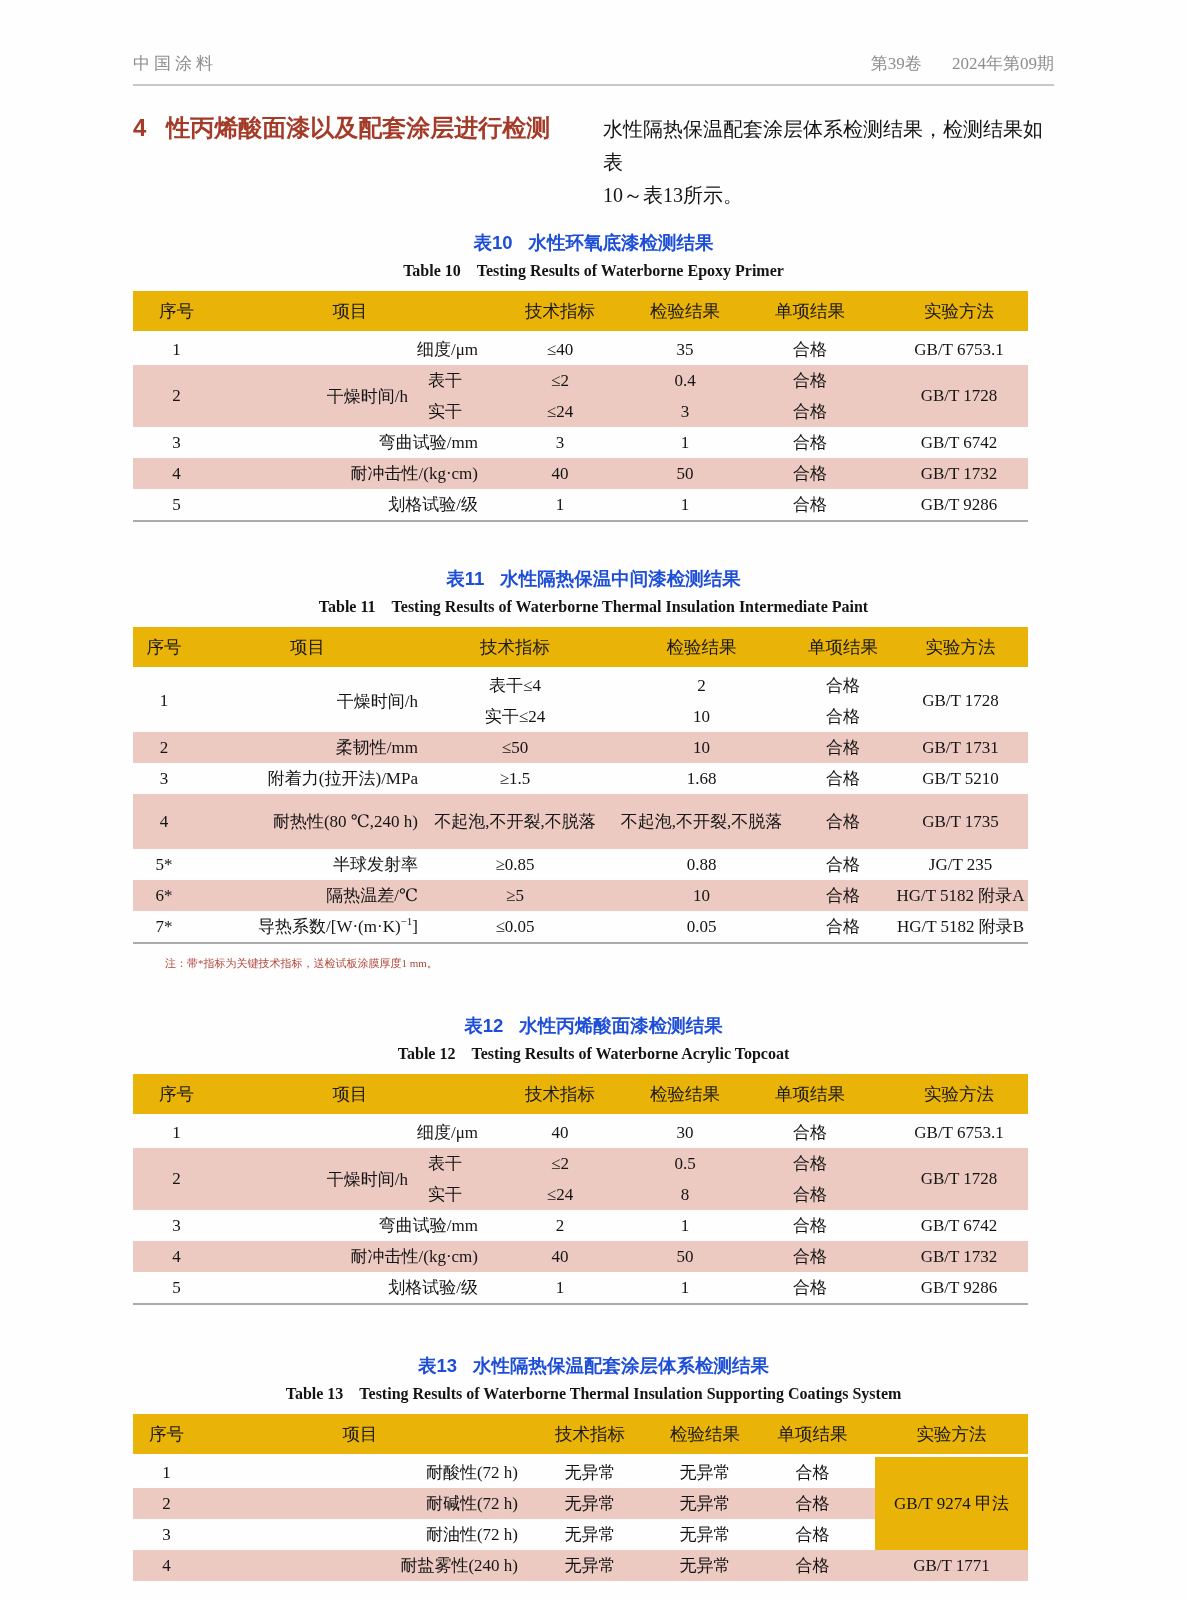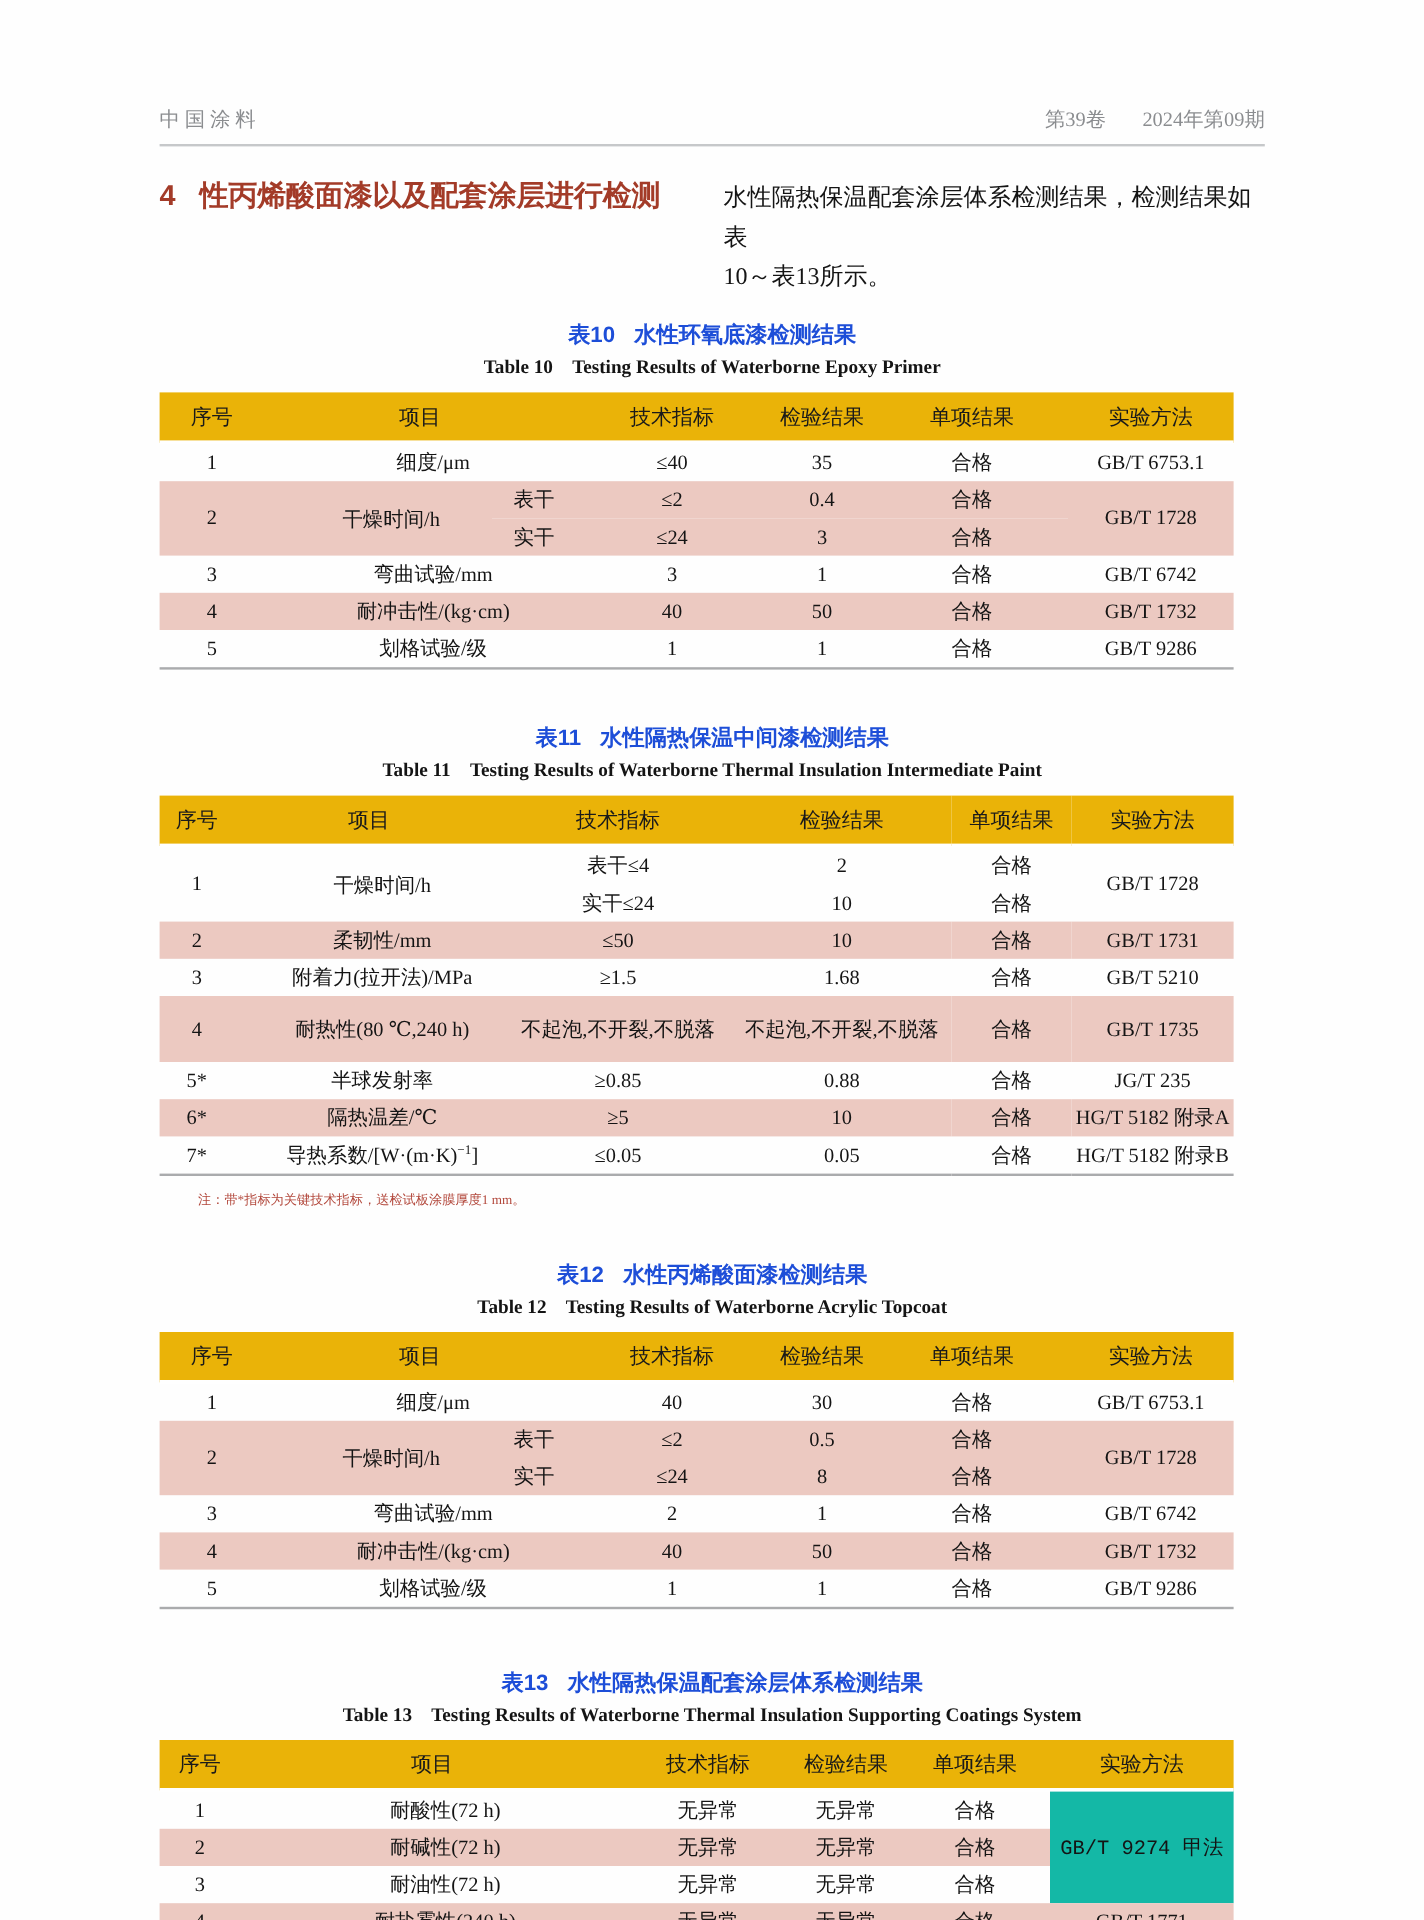--- a/index.html
+++ b/index.html
@@ -1,19 +1,19 @@
 <!DOCTYPE html>
 <html><head>
 <meta charset="utf-8">
 <style>
   html,body{margin:0;padding:0;background:#ffffff;}
   .page{
     width:1187px;height:1600px;box-sizing:border-box;overflow:hidden;
     margin:0 auto;background:#fefefe;position:relative;
-    padding:88px 133px 0 133px;
+    padding:52px 133px 0 133px;
     font-family:"Liberation Serif","DejaVu Serif",serif;color:#141414;
   }
   
   .journal-bar{display:flex;justify-content:space-between;align-items:flex-end;
     color:#8b8d90;font-size:17px;padding-bottom:9px;border-bottom:2px solid #c6c8ca;}
   .journal-name{letter-spacing:4px;}
   .journal-issue span{margin-left:26px;}
   
   .intro{display:flex;margin-top:27px;}
   .intro-left{width:458px;margin-right:12px;}
@@ -27,23 +27,23 @@
   .tbl-block{margin-top:18px;}
   .mt-a{margin-top:44px;}  .mt-b{margin-top:42px;}  .mt-c{margin-top:48px;}
   .tbl-title-cn{text-align:center;font-family:"Liberation Sans","DejaVu Sans",sans-serif;
     font-weight:bold;font-size:18.5px;color:#1d4ed8;}
   .tbl-title-en{text-align:center;font-weight:bold;font-size:16px;margin:7px 0 11px 0;}
   .tsp{margin-left:16px;}
   table.tbl{width:895px;border-collapse:collapse;table-layout:fixed;font-size:17px;}
   .tbl th{background:#eab308;font-weight:normal;font-size:17.5px;padding:8px 2px;
     border-bottom:3px solid #fff;color:#1a1a1a;}
   .tbl td{padding:4px 2px;text-align:center;vertical-align:middle;white-space:nowrap;}
-  .tbl td.item{text-align:center;padding-left:24px;margin-top:24px;}
+  .tbl td.item{text-align:right;padding-left:24px;margin-top:24px;}
   .tbl tr.pink td{background:#ecc9c1;}
-  .tbl td.wbg{background:#14b8a6;font-family:Liberation Mono, monospace;}
+  .tbl td.wbg{background:#eab308;}
   .tbl tr.last td{border-bottom:2px solid #aaabad;}
   .tbl tr.tall td{padding-top:16px;padding-bottom:16px;}
   .note{color:#b2473b;font-size:11px;margin-top:12px;padding-left:32px;}
   sup{font-size:11px;}
 </style>
 </head>
 <body>
 
 <div class="page">
 

